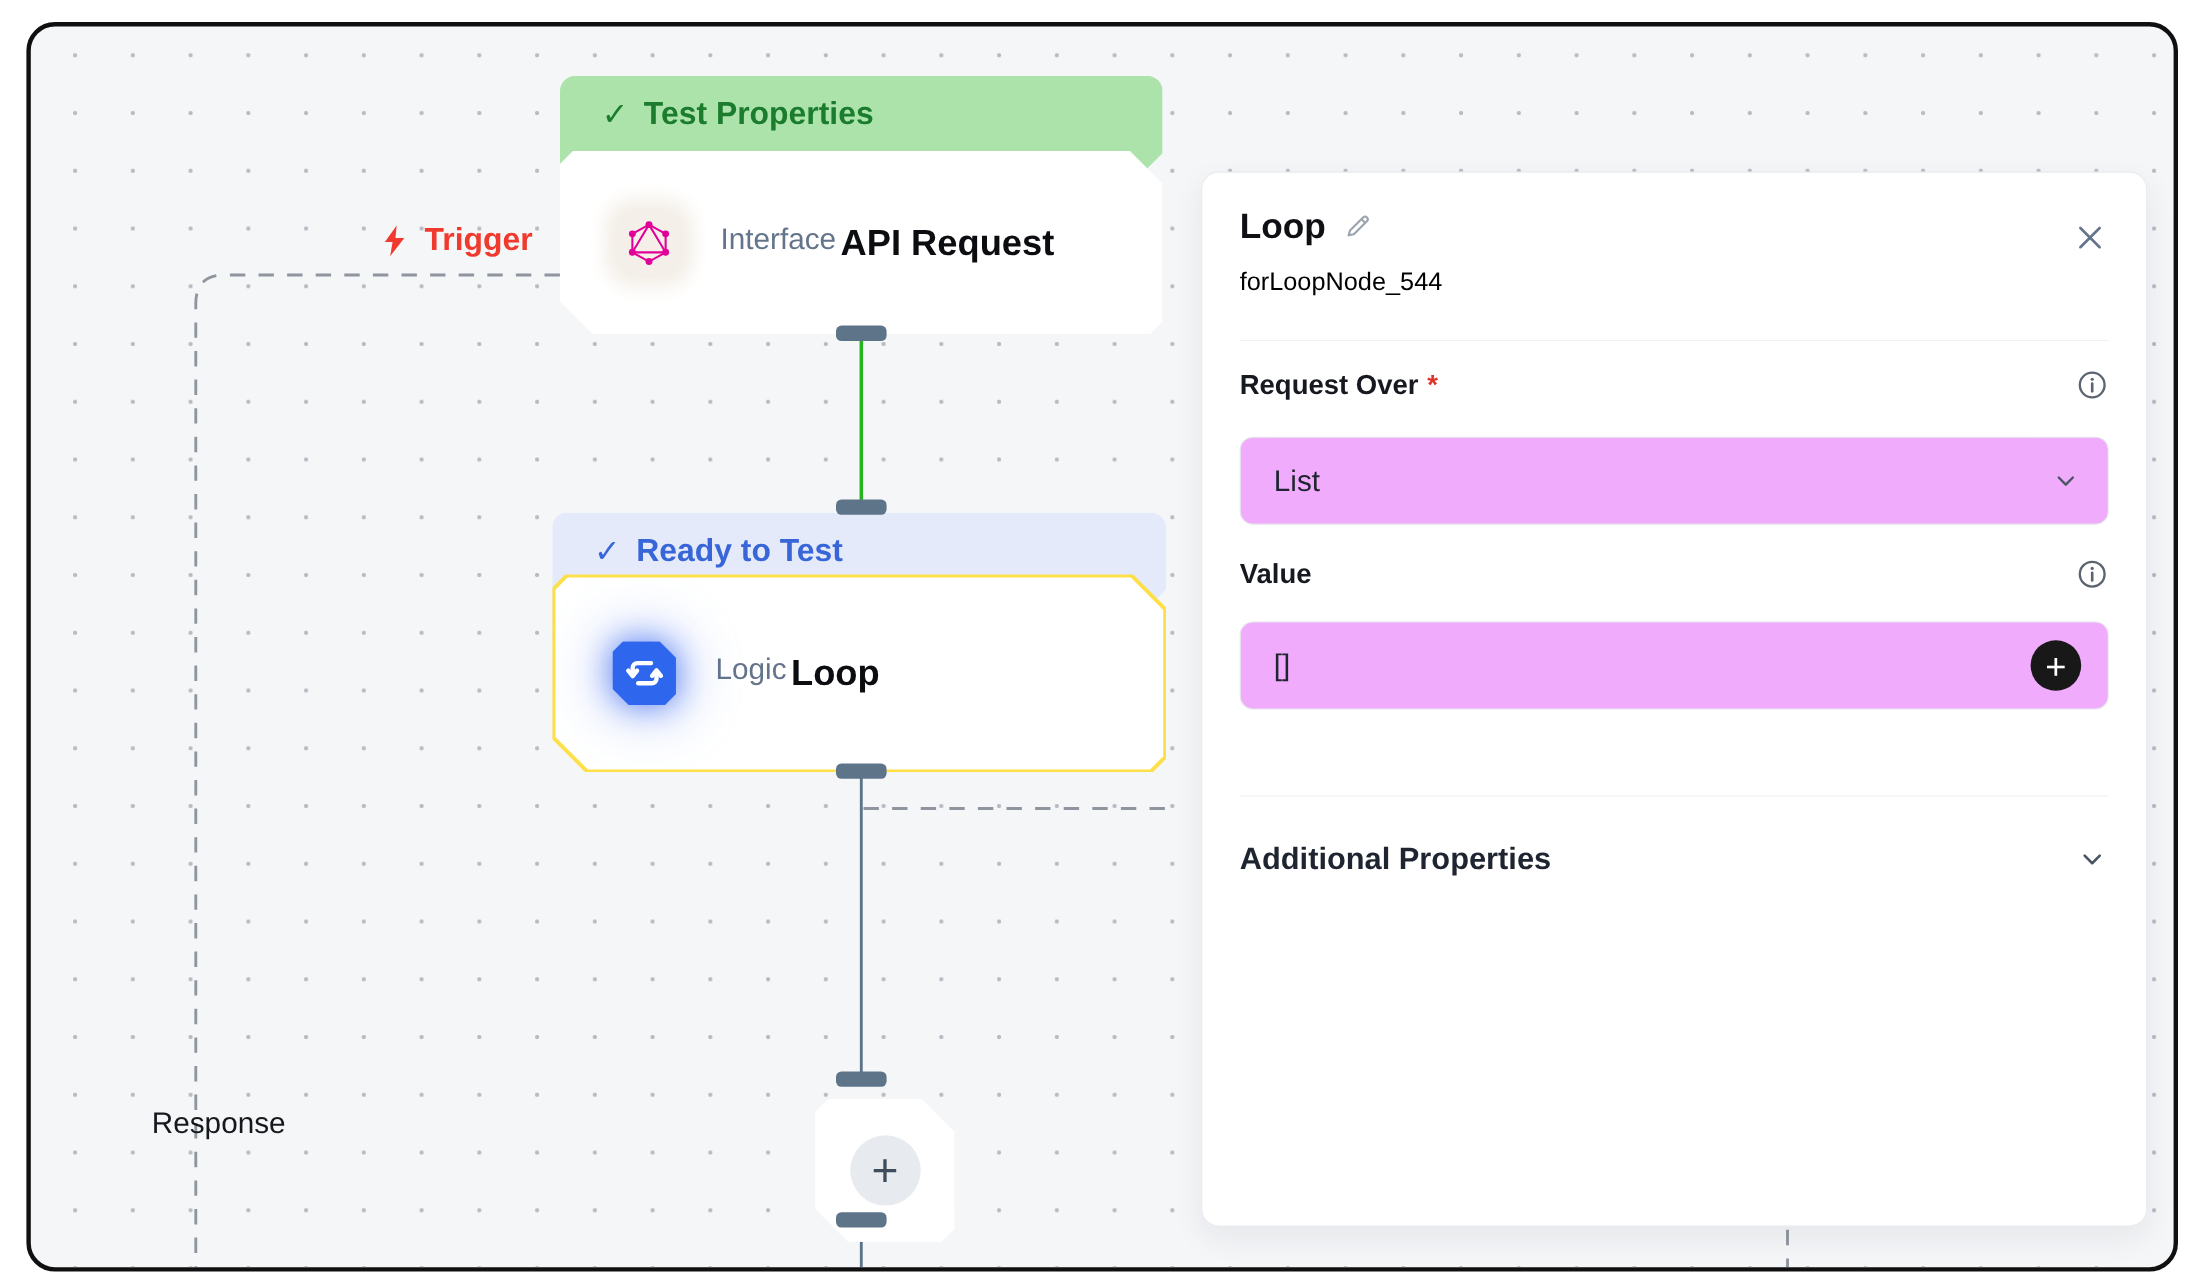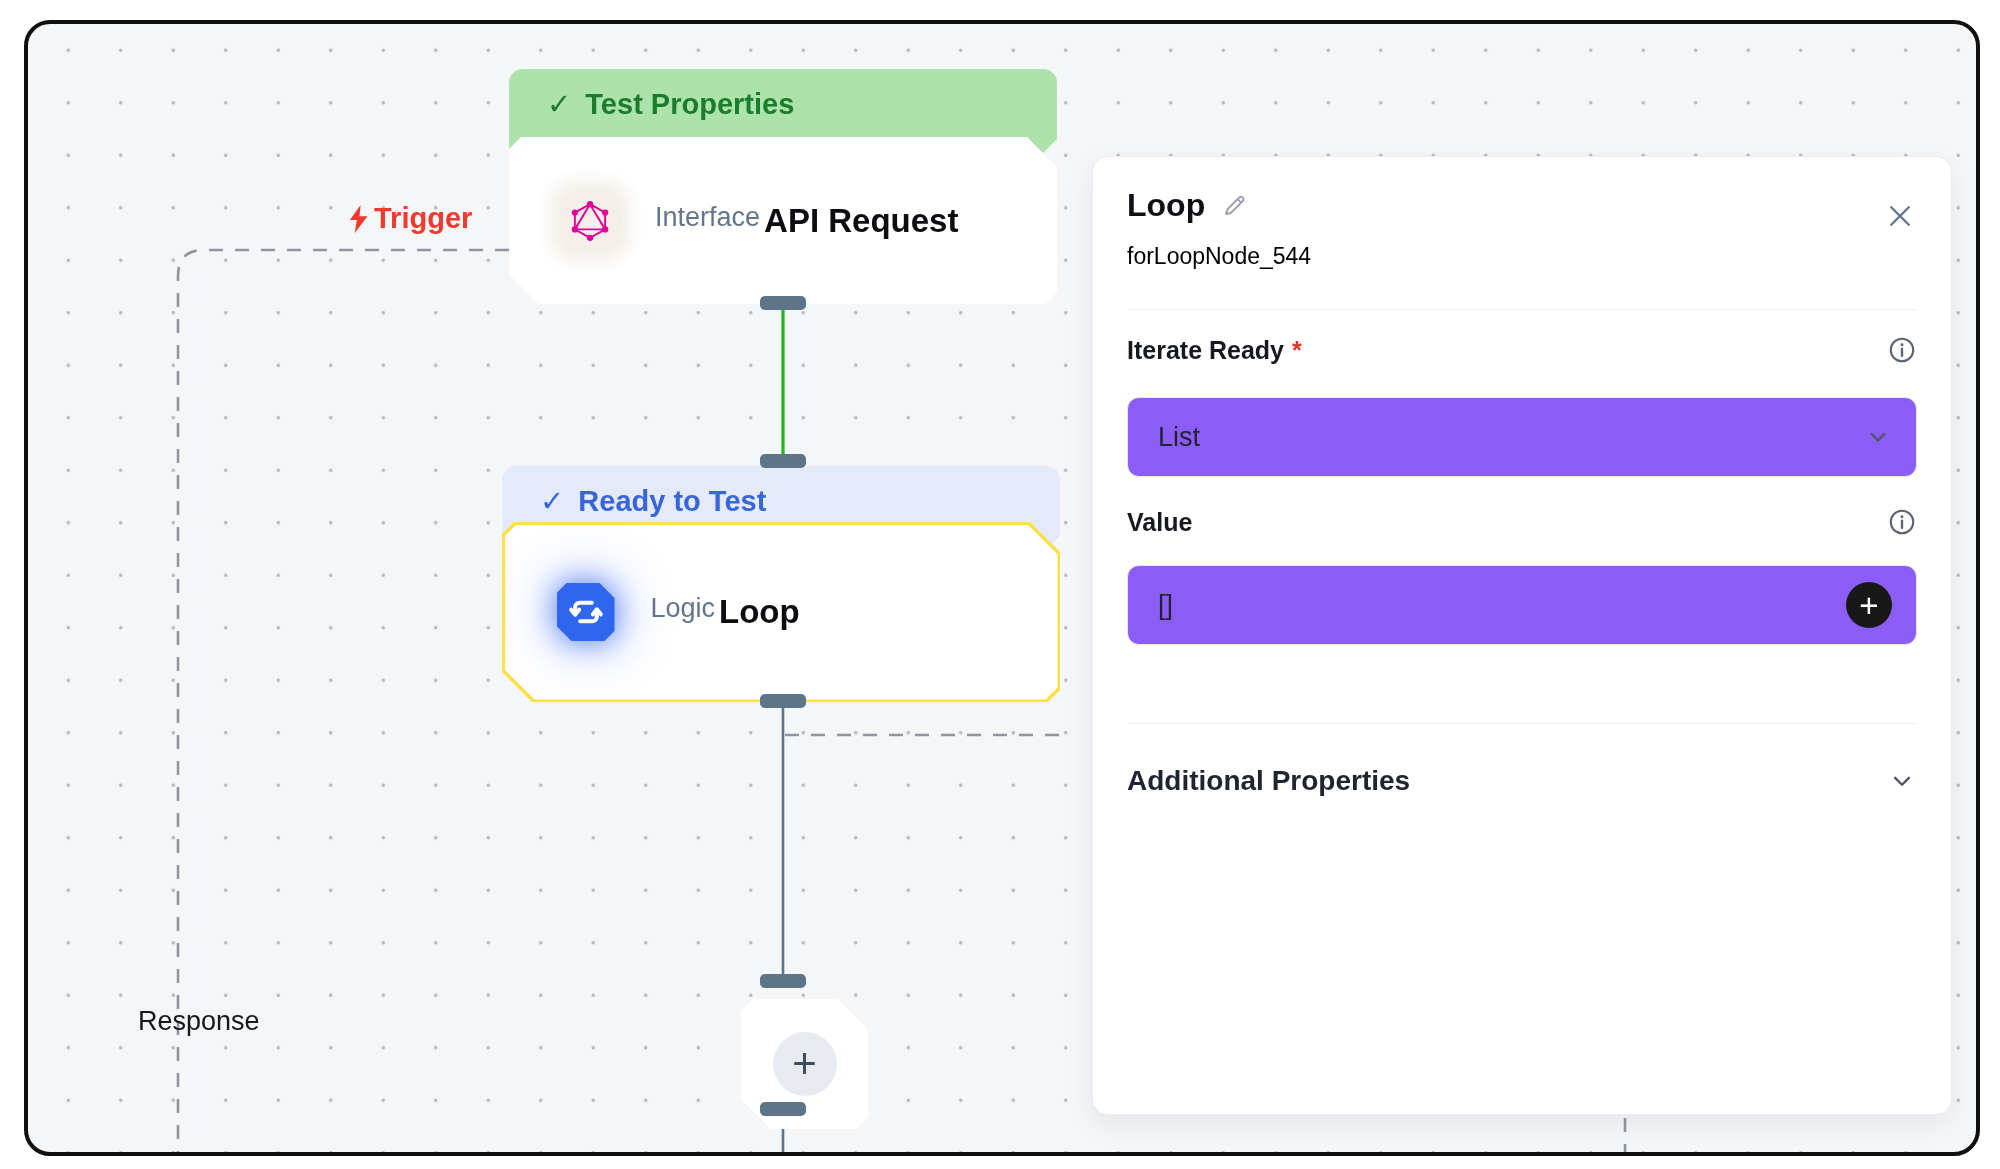--- a/index.html
+++ b/index.html
@@ -4,21 +4,21 @@
 <style>
   html,body{margin:0;padding:0;background:#ffffff;font-family:"Liberation Sans","DejaVu Sans",sans-serif;}
   .stage{position:relative;width:2000px;height:1169px;background:#ffffff;overflow:hidden;}
   
   .frame{position:absolute;left:24px;top:20px;width:1948px;height:1128px;border:4px solid #101010;border-radius:26px;background:#f5f6f8;overflow:hidden;}
   .canvas{position:absolute;inset:0;
     background-image:radial-gradient(circle,#b7bbc3 1.7px,transparent 2.1px);
     background-size:52.5px 52.5px;background-position:14px 0px;}
   .edges{position:absolute;inset:0;pointer-events:none;}
   
-  .trigger-label{position:absolute;left:318px;top:178px;display:flex;align-items:center;gap:2px;color:#f03a2d;font-size:29px;font-weight:700;}
+  .trigger-label{position:absolute;left:318px;top:178px;display:flex;align-items:center;gap:14px;color:#f03a2d;font-size:29px;font-weight:700;}
   .response-label{position:absolute;left:110px;top:982px;color:#15181d;font-size:27px;}
   
   .cut-card{clip-path:polygon(12px 0,calc(100% - 30px) 0,100% 30px,100% calc(100% - 12px),calc(100% - 12px) 100%,30px 100%,0 calc(100% - 30px),0 12px);}
   .banner{position:absolute;border-radius:14px 14px 0 0;
     clip-path:polygon(0 0,100% 0,100% calc(100% - 46px),calc(100% - 46px) 100%,0 100%);}
   .banner .banner-text{display:flex;align-items:center;gap:14px;padding:18px 0 0 38px;font-size:29px;font-weight:700;}
   .banner-green{background:#abe3ab;color:#1b7c2d;}
   .banner-blue{background:#e4eafa;color:#3866d8;}
   .node-body{position:absolute;background:#ffffff;filter:drop-shadow(0 3px 7px rgba(16,24,40,.10));}
   .node-border{position:absolute;background:#fde047;filter:drop-shadow(0 3px 7px rgba(16,24,40,.12));}
@@ -40,21 +40,21 @@
   .panel{position:absolute;left:1064px;top:132px;width:858px;height:957px;background:#ffffff;border:1px solid #eaecef;border-radius:16px;box-shadow:0 10px 28px rgba(16,24,40,.07);}
   .panel-title-row{position:absolute;left:34px;top:30px;display:flex;align-items:center;gap:16px;}
   .panel-title{font-size:32px;font-weight:700;color:#0e1014;}
   .panel-subtitle{position:absolute;left:34px;top:86px;font-size:23px;color:#000000;}
   .panel-close{position:absolute;right:36px;top:44px;width:30px;height:30px;cursor:pointer;}
   .divider{position:absolute;left:34px;right:34px;height:1px;background:#f0f1f3;}
   .field-label-row{position:absolute;left:34px;right:34px;display:flex;align-items:center;}
   .field-label{font-size:25px;font-weight:700;color:#16191f;}
   .req{color:#e0342b;font-size:25px;font-weight:700;margin-left:8px;}
   .info-btn{margin-left:auto;width:30px;height:30px;}
-  .boxctl{position:absolute;left:34px;right:34px;height:80px;border:1.5px solid #e6e8eb;border-radius:12px;background:#8b5cf6;display:flex;align-items:center;padding:0 24px 0 30px;box-sizing:border-box;}
+  .boxctl{position:absolute;left:34px;right:34px;height:80px;border:1.5px solid #e6e8eb;border-radius:12px;background:#f0abfc;display:flex;align-items:center;padding:0 24px 0 30px;box-sizing:border-box;}
   .boxctl .ctl-value{font-size:27px;color:#1f2430;}
   .chev{margin-left:auto;}
   .plus-btn{margin-left:auto;width:46px;height:46px;border-radius:50%;background:#181818;color:#ffffff;display:flex;align-items:center;justify-content:center;font-size:33px;line-height:1;cursor:pointer;}
   .addl-row{position:absolute;left:34px;right:34px;top:608px;display:flex;align-items:center;}
   .addl-title{font-size:28px;font-weight:700;color:#1e2430;text-align:right;}
   svg{display:block;}
 </style>
 </head>
 <body>
 
@@ -162,21 +162,21 @@
         </svg>
       </div>
       <svg class="panel-close" viewBox="0 0 24 24">
         <path d="M5 5 L19 19 M19 5 L5 19" stroke="#64748b" stroke-width="1.9" stroke-linecap="round"></path>
       </svg>
       <div class="panel-subtitle">forLoopNode_544</div>
 
       <div class="divider" style="top:152px;"></div>
 
       <div class="field-label-row" style="top:176px;height:34px;">
-        <span class="field-label">Iterate Ready</span>
+        <span class="field-label">Request Over</span>
         <span class="req">*</span>
         <svg class="info-btn" viewBox="0 0 24 24">
           <circle cx="12" cy="12" r="9" fill="none" stroke="#5b6470" stroke-width="1.7"></circle>
           <path d="M12 11 V16.6" stroke="#5b6470" stroke-width="1.9" stroke-linecap="round"></path>
           <circle cx="12" cy="7.8" r="1.15" fill="#5b6470"></circle>
         </svg>
       </div>
       <div class="boxctl" style="top:240px;">
         <span class="ctl-value">List</span>
         <svg class="chev" width="28" height="28" viewBox="0 0 24 24">

